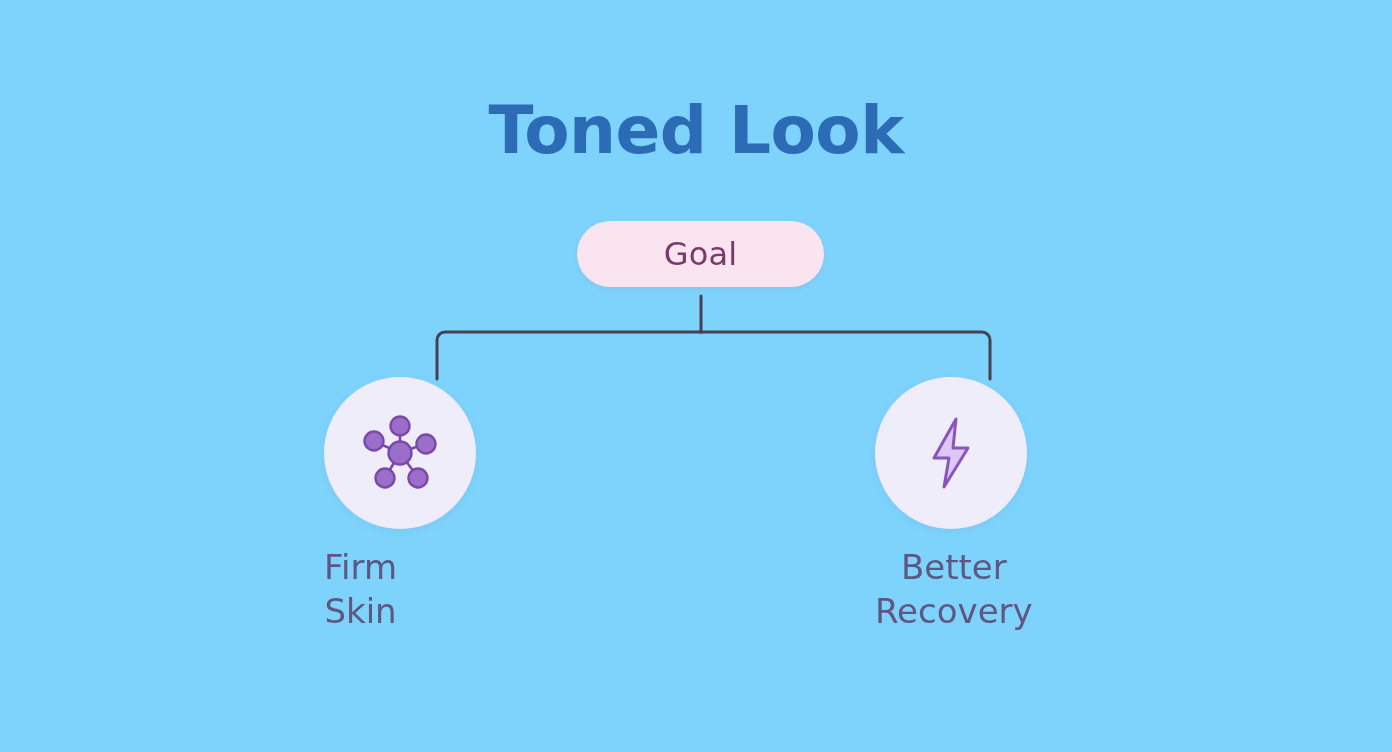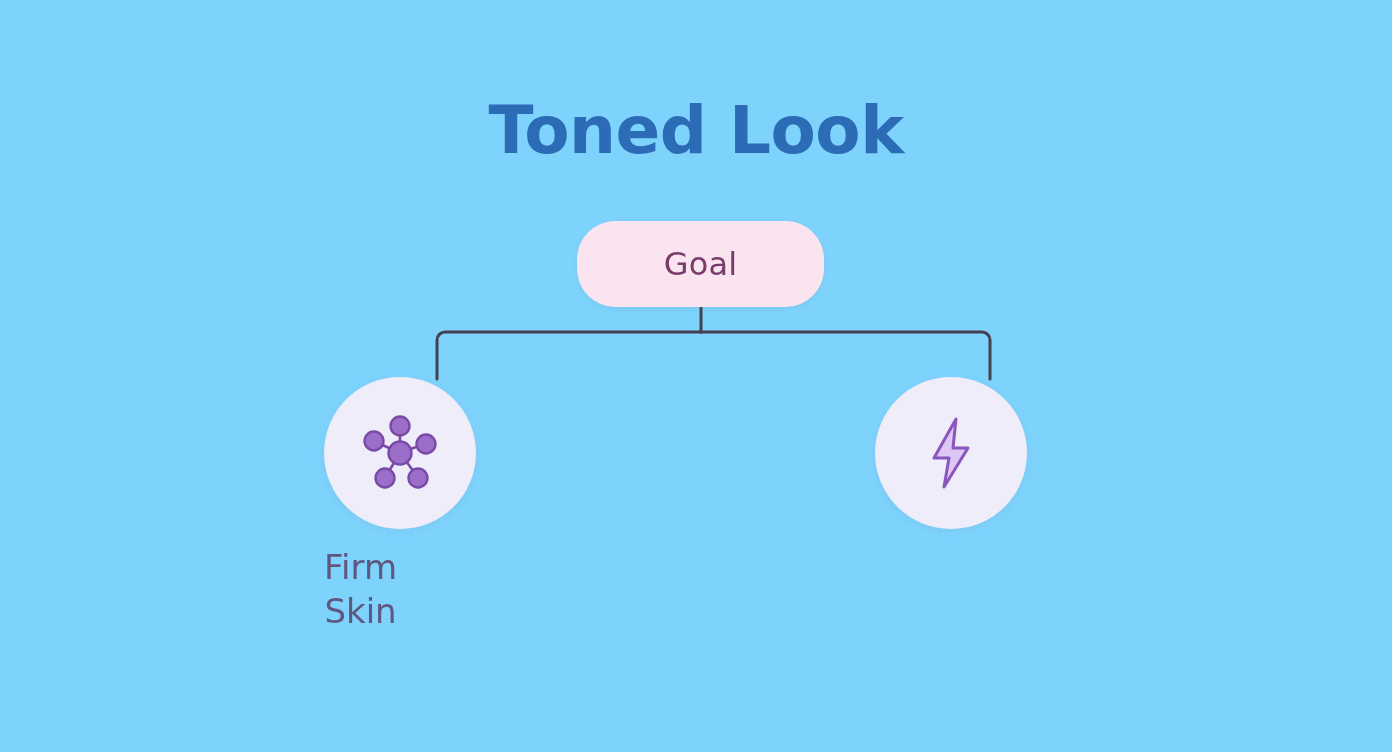--- a/index.html
+++ b/index.html
@@ -45,21 +45,21 @@
     height: 752px;
     pointer-events: none;
   }
 
   
   #root-node {
     position: absolute;
     left: 577px;
     top: 221px;
     width: 247px;
-    height: 86px;
+    height: 66px;
     border-radius: 38px;
     background: #f9e4f0;
     box-shadow: 0 2px 5px rgba(150,120,150,0.13);
     display: flex;
     align-items: center;
     justify-content: center;
   }
   #root-node .pill-label {
     font-size: 32px;
     font-weight: 500;
@@ -146,15 +146,17 @@
 Skin</div>
   </div>
 
   <div class="leaf" id="leaf-1">
     <div class="leaf-circle">
 
       <svg width="90" height="90" viewBox="0 0 90 90" xmlns="http://www.w3.org/2000/svg">
         <path d="M 50 11 L 28 50 L 43 50 L 38 79 L 62 40 L 47 40 Z" fill="#dcc7f5" stroke="#8a55bd" stroke-width="3" stroke-linejoin="round" stroke-linecap="round"></path>
       </svg>
     </div>
+    <div class="leaf-label">Better
+Recovery</div>
   </div>
 
 </div>
 
 </body></html>

